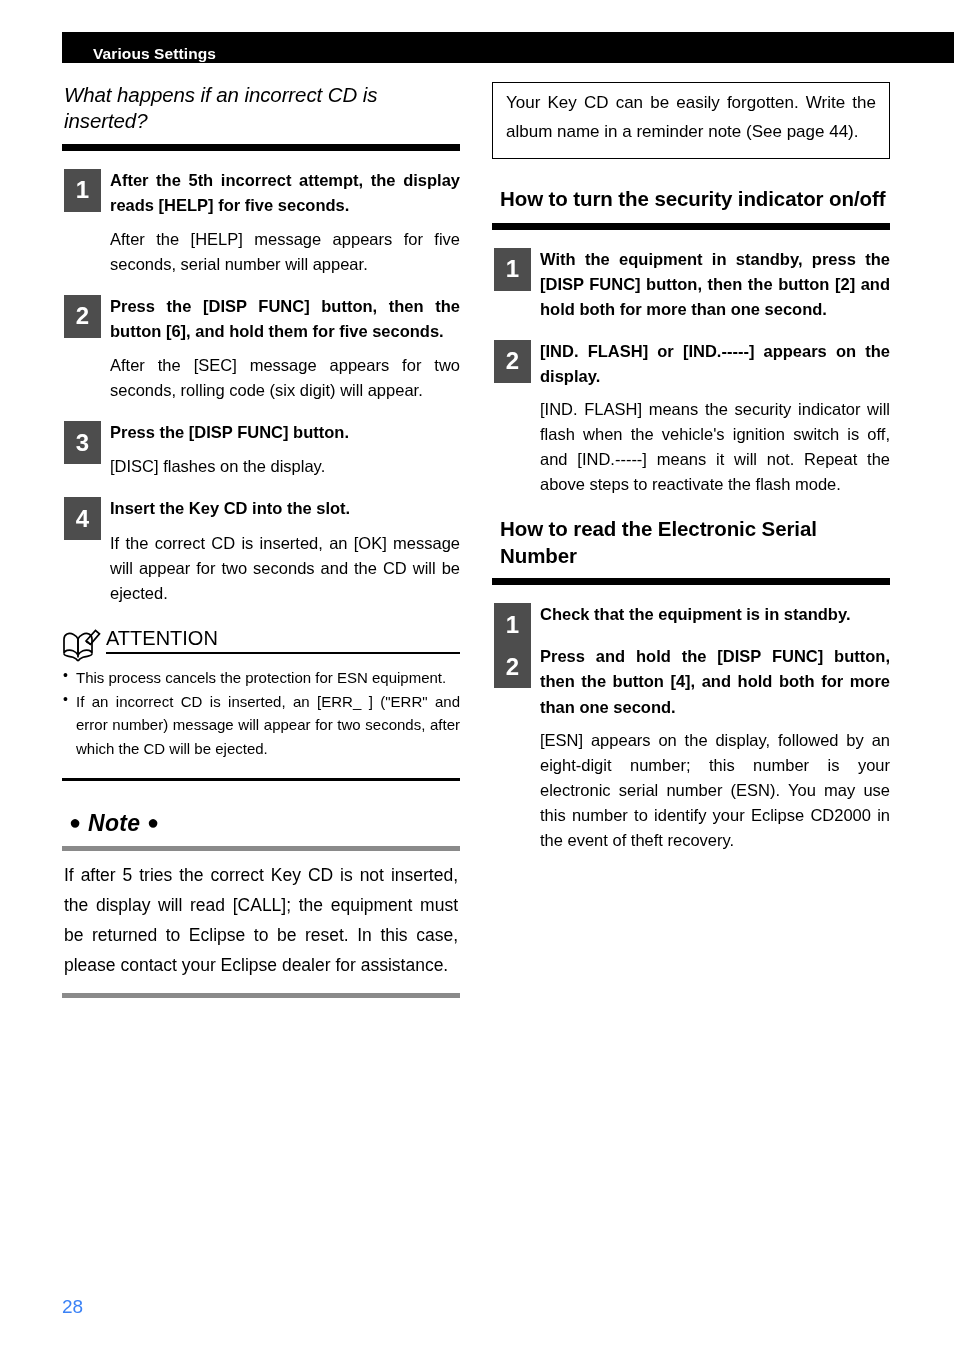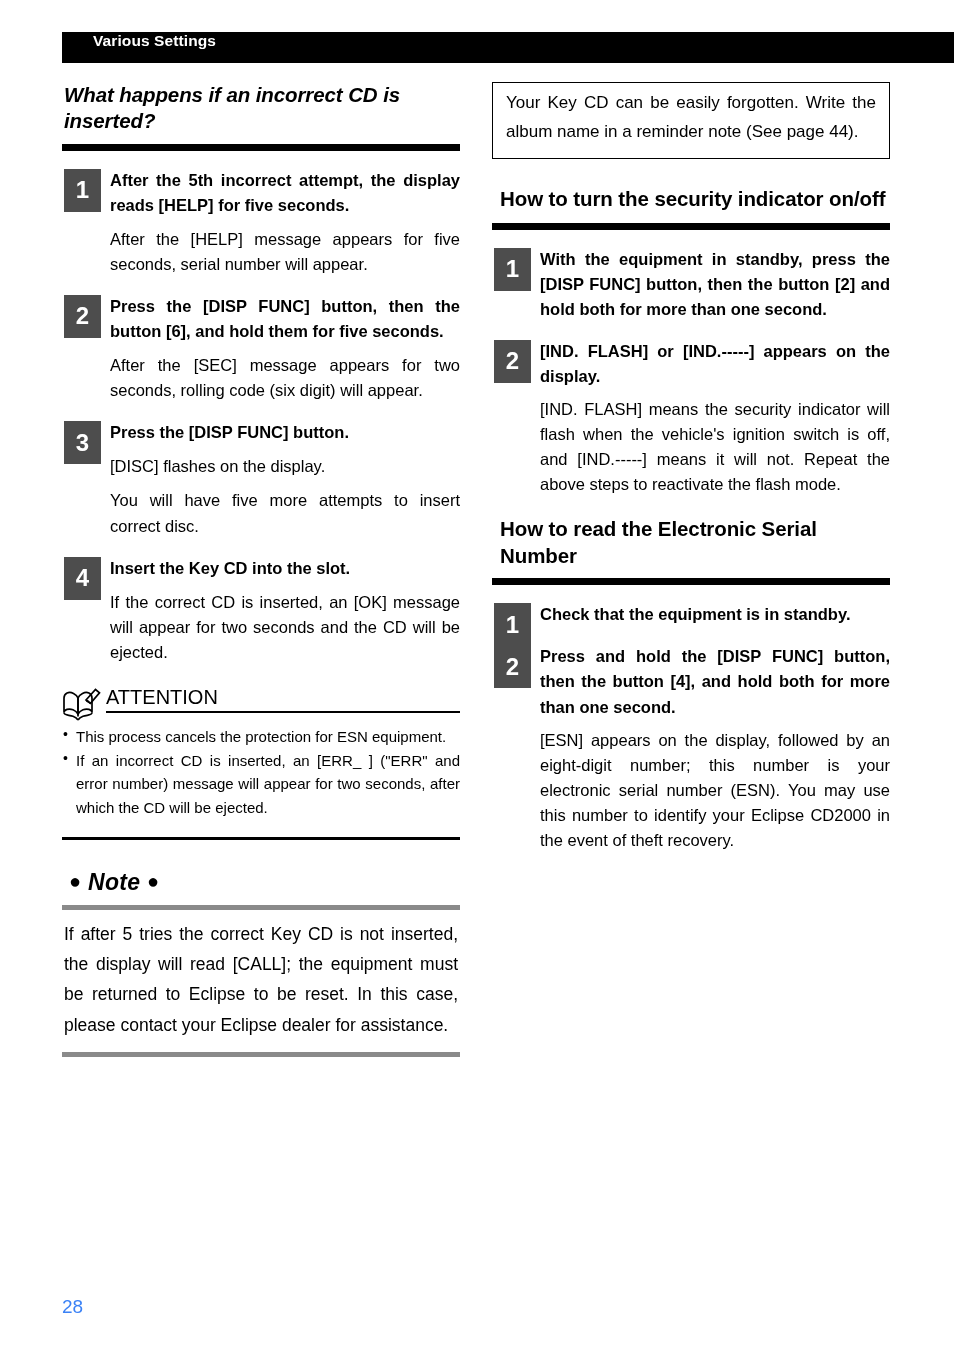--- a/index.html
+++ b/index.html
@@ -18,21 +18,21 @@
 
   
   .header-bar {
     position: absolute;
     left: 62px;
     top: 32px;
     right: 0;
     height: 31px;
     background: #000000;
     display: flex;
-    align-items: flex-start;
+    align-items: flex-end;
   }
   .header-bar .title {
     color: #ffffff;
     font-size: 15.5px;
     font-weight: bold;
     margin-left: 31px;
     letter-spacing: 0.1px;
   }
 
   
@@ -40,21 +40,21 @@
     position: absolute;
     top: 82px;
     width: 398px;
   }
   .col-left  { left: 62px; }
   .col-right { left: 492px; }
 
   
   .h-italic {
     font-size: 20.5px;
-    font-weight: bold;
+    font-weight: normal;
     font-style: italic;
     line-height: 1.26;
     margin: 0 0 0 2px;
     letter-spacing: -0.1px;
   }
   .h-plain {
     font-size: 20.5px;
     font-weight: bold;
     line-height: 1.32;
     margin: 0 0 0 8px;
@@ -246,21 +246,20 @@
   <div class="step">
     <div class="step-num">2</div>
     <p class="step-title">Press the [DISP FUNC] button, then the button [6], and hold them for five seconds.</p>
     <p class="step-body">After the [SEC] message appears for two seconds, rolling code (six digit) will appear.</p>
   </div>
 
   <div class="step">
     <div class="step-num">3</div>
     <p class="step-title">Press the [DISP FUNC] button.</p>
     <p class="step-body">[DISC] flashes on the display.</p>
-    <p class="step-body">You will have five more attempts to insert correct disc.</p>
   </div>
 
   <div class="step">
     <div class="step-num">4</div>
     <p class="step-title">Insert the Key CD into the slot.</p>
     <p class="step-body">If the correct CD is inserted, an [OK] message will appear for two seconds and the CD will be ejected.</p>
   </div>
 
   <div class="attention">
     <div class="attention-head">

